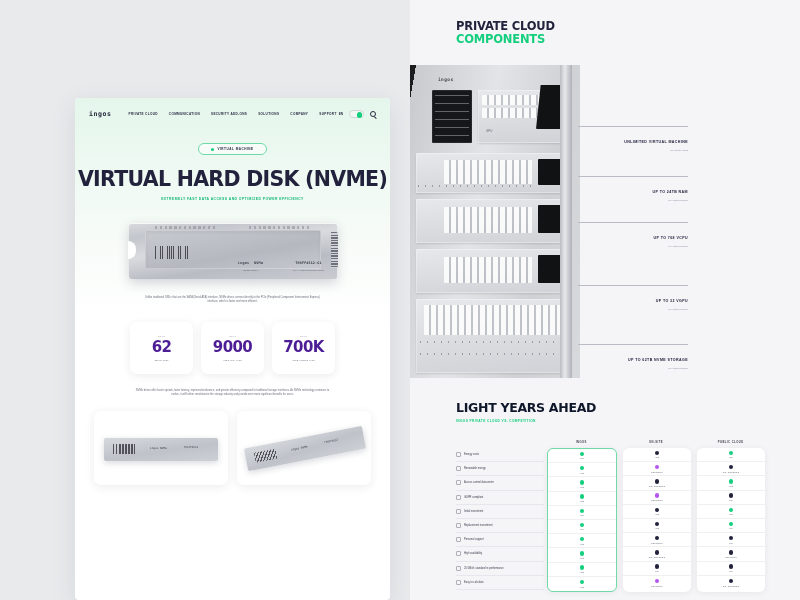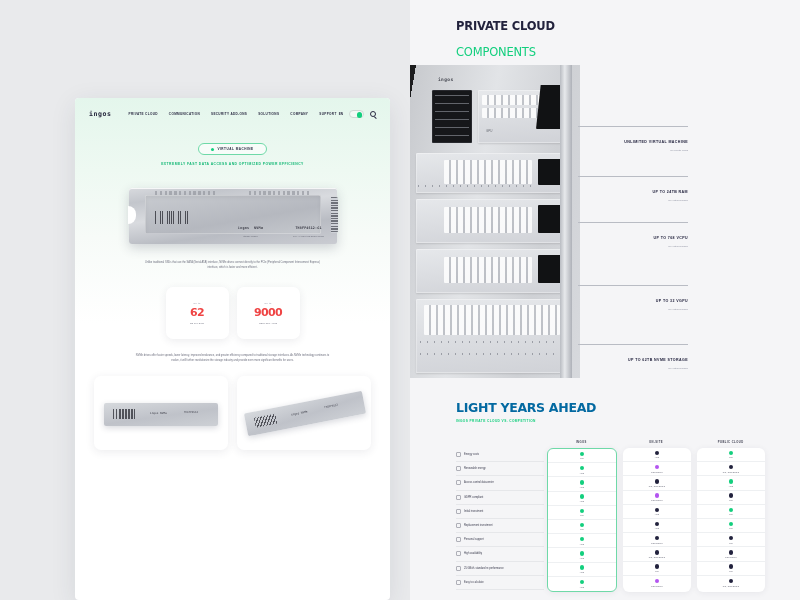--- a/index.html
+++ b/index.html
@@ -138,21 +138,21 @@
   
   .stats { position: relative; display: flex; gap: 8px; justify-content: center; margin-top: 17px; }
   .stat {
     width: 63px; height: 52px; background: #fff; border-radius: 7px;
     box-shadow: 0 2px 9px rgba(40,45,70,.09);
     display: flex; flex-direction: column; align-items: center; justify-content: center;
   }
   .stat .upto { font-size: 2.3px; color: #8d90a0; letter-spacing: .3px; margin-bottom: 3px; }
   .stat .num {
     font-family: "DejaVu Sans", sans-serif; font-weight: bold;
-    font-size: 11px; color: #ef4444; letter-spacing: -.6px; line-height: 1; text-align: center;
+    font-size: 15px; color: #4c1d95; letter-spacing: -.6px; line-height: 1; text-align: center;
   }
   .stat .cap { font-size: 2.3px; color: #6b6d7c; margin-top: 4px; letter-spacing: .2px; }
 
   .body-copy2 {
     position: relative; margin: 15px auto 0; width: 196px;
     font-size: 2.6px; line-height: 1.8; color: #6b6d7c; text-align: center;
   }
 
   
   .bottom-cards { position: relative; display: flex; gap: 9px; justify-content: center; margin-top: 13px; }
@@ -181,22 +181,22 @@
   .right-col {
     position: absolute; left: 410px; top: 0; width: 390px; height: 600px;
     background: #f5f5f7;
   }
   .rc-head { position: absolute; left: 46px; top: 20px; }
   .rc-head .l1 {
     font-family:"DejaVu Sans",sans-serif; font-weight:bold; font-size:11.5px;
     letter-spacing:-.2px; color:#22223d; line-height:1.15;
   }
   .rc-head .l2 {
-    font-family:"DejaVu Sans",sans-serif; font-weight:normal; font-size:11.5px;
-    letter-spacing:-.2px; color:#13cf7e; line-height:1.15;margin-top:13px;
+    font-family:"DejaVu Sans",sans-serif; font-weight:bold; font-size:11.5px;
+    letter-spacing:-.2px; color:#13cf7e; line-height:1.15;
   }
 
   
   .server-photo {
     position: absolute; left: 0px; top: 65px; width: 170px; height: 313px;
     background: linear-gradient(100deg,#1c1c1e 0 6px,#c9cbcf 6px,#e2e4e7 40%,#cfd1d5 72%,#d7d9dd 100%);
     overflow: hidden;
   }
   .sp-logo { position:absolute; left:28px; top:12px; font-family:"DejaVu Sans Mono",monospace;
     font-size:4.5px; font-weight:bold; color:#4a4c55; letter-spacing:.4px; }
@@ -237,21 +237,21 @@
     position: absolute; height: 0; border-top: .5px solid #b9bcc4;
   }
   .anno-txt { position: absolute; text-align: right; }
   .anno-txt b { font-size: 3.6px; letter-spacing: .4px; color: #22223d; font-weight: 700; white-space: nowrap; }
   .anno-txt i { display: block; font-style: normal; font-size: 2.3px; color: #8d90a0; margin-top: 2px; }
 
   
   .lya { position: absolute; left: 46px; top: 400px; }
   .lya .t {
     font-family:"DejaVu Sans",sans-serif; font-weight:bold; font-size:12.5px;
-    color:#0369a1; letter-spacing:-.3px;
+    color:#0f172a; letter-spacing:-.3px;
   }
   .lya .s { font-size: 3.2px; color:#13cf7e; letter-spacing:.4px; margin-top:4px; font-weight:700; }
 
   
   .cmp { position: absolute; left: 46px; top: 436px; width: 312px; }
   .cmp-head { display: flex; height: 12px; align-items: center; }
   .cmp-head .sp { width: 88px; }
   .cmp-head .ch {
     flex: 1; text-align: center; font-size: 2.7px; letter-spacing: .45px;
     color: #3a3b4d; font-weight: 700;
@@ -306,20 +306,21 @@
         <span class="nav-lang">EN</span>
         <div class="toggle"></div>
         <div class="srch"></div>
       </div>
     </div>
 
     <div class="pill">
       <div class="dot"></div>
       <span>VIRTUAL MACHINE</span>
     </div>
+    <div class="hero-title">VIRTUAL HARD DISK (NVME)</div>
     <div class="hero-sub">EXTREMELY FAST DATA ACCESS AND OPTIMIZED POWER EFFICIENCY</div>
 
     <div class="prod-hero">
       <div class="ssd">
         <div class="chips-top"></div>
         <div class="chips-top2"></div>
         <div class="ssd-inner">
           <div class="barcode"></div>
           <div class="ssd-lbl-c">
             <b>ingos</b>
@@ -341,20 +342,25 @@
     <div class="stats">
       <div class="stat">
         <div class="upto">Up to</div>
         <div class="num">62</div>
         <div class="cap">TB per Disk</div>
       </div>
       <div class="stat">
         <div class="upto">Up to</div>
         <div class="num">9000</div>
         <div class="cap">MB/s seq. read</div>
+      </div>
+      <div class="stat">
+        <div class="upto">Up to</div>
+        <div class="num">700K</div>
+        <div class="cap">IOPS random read</div>
       </div>
     </div>
 
     <div class="body-copy2">NVMe drives offer faster speeds, lower latency, improved endurance, and greater efficiency compared to traditional storage interfaces. As NVMe technology continues to evolve, it will further revolutionize the storage industry and provide even more significant benefits for users.</div>
 
     <div class="bottom-cards">
       <div class="bcard">
         <div class="mini-ssd">
           <div class="mini-bar"></div>
           <div class="mini-lbl">ingos NVMe</div>

